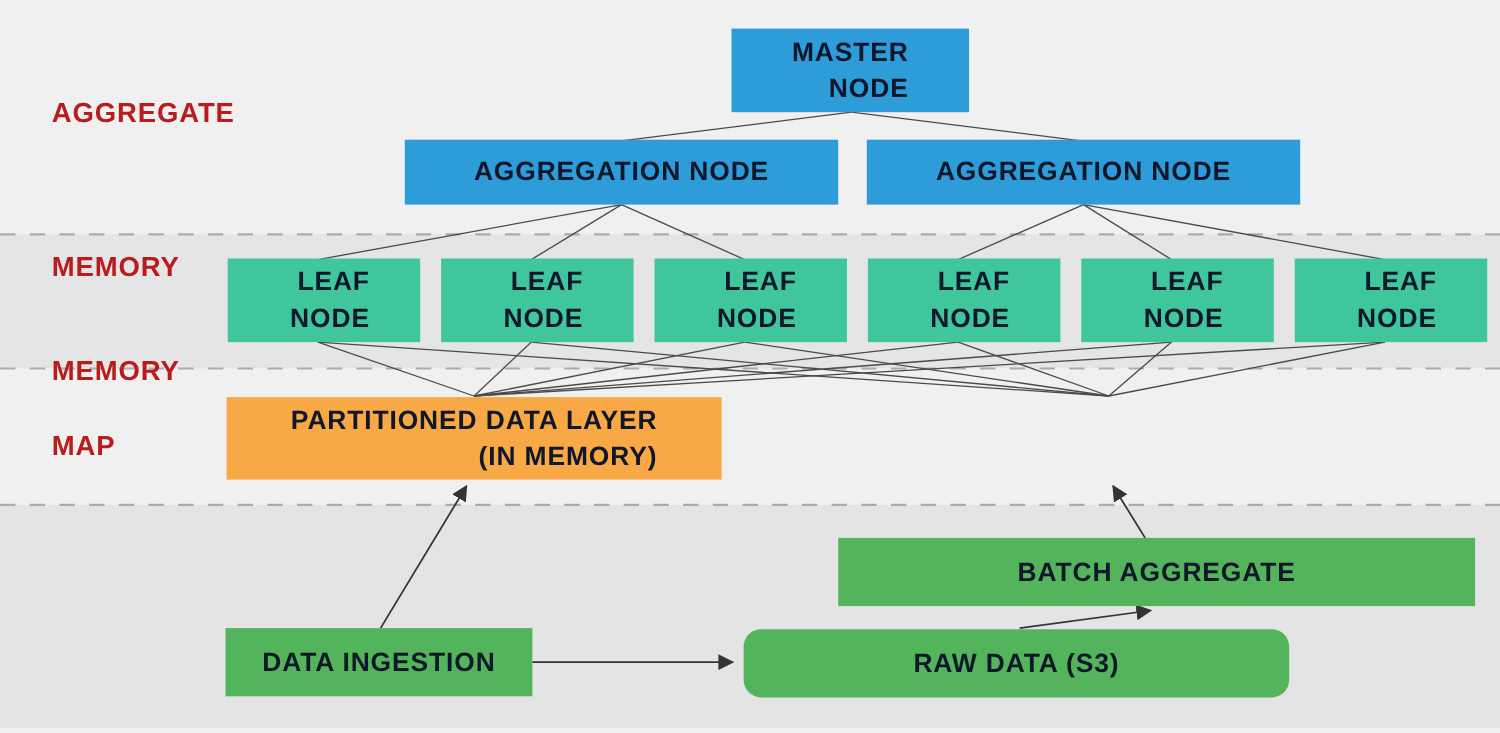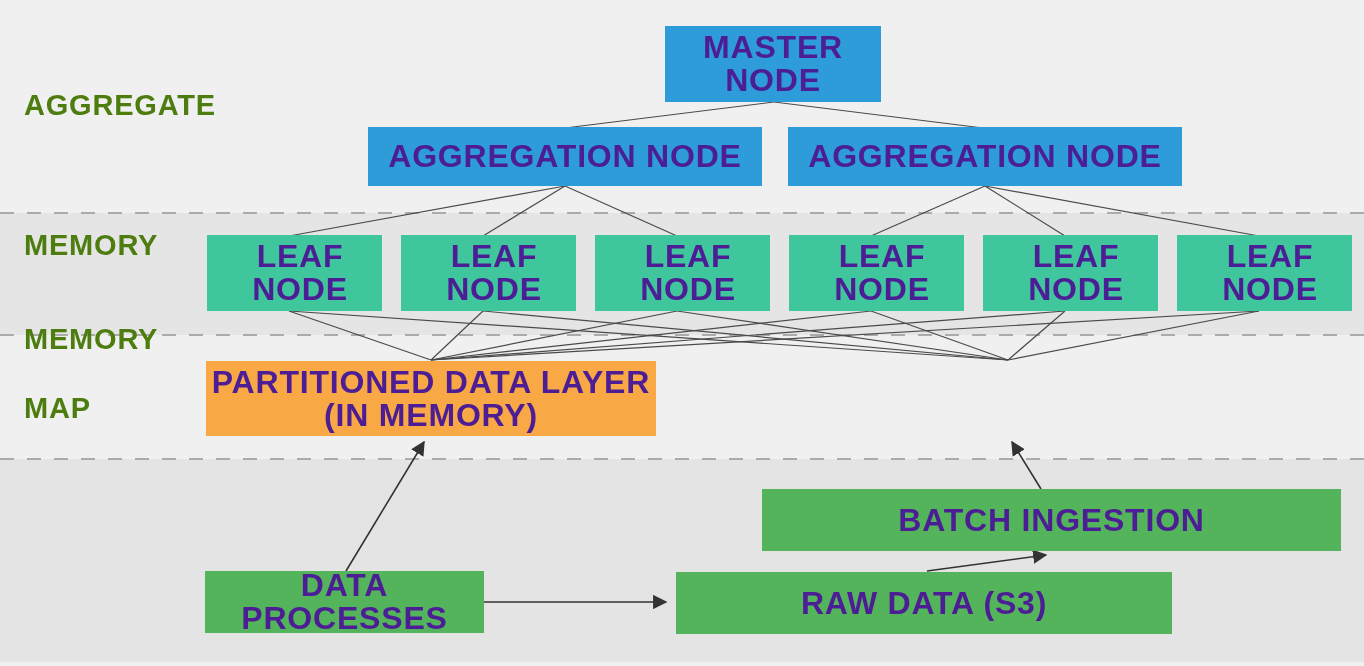--- a/index.html
+++ b/index.html
@@ -8,46 +8,46 @@
     font-family:"Liberation Sans",sans-serif;
   }
   .band{position:absolute;left:0;width:1364px;}
   .band-1{top:0;height:213px;background:#f0f0f0;}
   .band-2{top:213px;height:122px;background:#e5e5e5;}
   .band-3{top:335px;height:124px;background:#f0f0f0;}
   .band-4{top:459px;height:203px;background:#e4e4e4;}
   .band-5{top:662px;height:4px;background:#f0f0f0;}
   svg.wires{position:absolute;left:0;top:0;z-index:2;}
   .section-label{
-    position:absolute;z-index:3;color:#4d7c0f;font-weight:bold;
-    font-size:29px;letter-spacing:0.8px;
+    position:absolute;z-index:3;color:#b91c1c;font-weight:bold;
+    font-size:25px;letter-spacing:0.8px;margin-left:23px;
   }
   .lbl-aggregate{left:24px;top:89px;}
   .lbl-reduce{left:24px;top:229px;}
   .lbl-shuffle{left:24px;top:323px;}
   .lbl-map{left:24px;top:392px;}
   .node{
     position:absolute;z-index:3;display:flex;align-items:center;justify-content:center;
-    color:#4c1d95;font-weight:bold;text-align:center;white-space:pre-line;
-    font-size:32px;letter-spacing:0.8px;line-height:33px;
+    color:#0f172a;font-weight:bold;text-align:right;white-space:pre-line;
+    font-size:24px;letter-spacing:0.8px;line-height:33px;
   }
   .blue{background:#2d9cd8;}
   .teal{background:#40c69d;padding-left:11px;}
   .orange{background:#f8a845;}
   .green{background:#54b45c;}
   .master{left:665px;top:26px;width:216px;height:76px;}
   .agg-1{left:368px;top:127px;width:394px;height:59px;}
   .agg-2{left:788px;top:127px;width:394px;height:59px;}
   .leaf{top:235px;width:164px;height:76px;}
   .leaf-1{left:207px;} .leaf-2{left:401px;} .leaf-3{left:595px;}
   .leaf-4{left:789px;} .leaf-5{left:983px;} .leaf-6{left:1177px;}
   .orange-1{left:206px;top:361px;width:450px;height:75px;}
   .orange-2{left:676px;top:361px;width:665px;height:75px;}
   .batch{left:762px;top:489px;width:579px;height:62px;}
-  .raw{left:676px;top:572px;width:496px;height:62px;}
+  .raw{left:676px;top:572px;width:496px;height:62px;border-radius:16px;}
   .ingest{left:205px;top:571px;width:279px;height:62px;}
 </style>
 </head>
 <body>
 
 <div class="canvas">
 
   <div class="band band-1"></div>
   <div class="band band-2"></div>
   <div class="band band-3"></div>
@@ -120,17 +120,17 @@
   <div class="node teal leaf leaf-4">LEAF
 NODE</div>
   <div class="node teal leaf leaf-5">LEAF
 NODE</div>
   <div class="node teal leaf leaf-6">LEAF
 NODE</div>
 
   <div class="node orange orange-1">PARTITIONED DATA LAYER
 (IN MEMORY)</div>
 
-  <div class="node green batch">BATCH INGESTION</div>
+  <div class="node green batch">BATCH AGGREGATE</div>
   <div class="node green raw">RAW DATA (S3)</div>
-  <div class="node green ingest">DATA PROCESSES</div>
+  <div class="node green ingest">DATA INGESTION</div>
 
 </div>
 
 </body></html>

